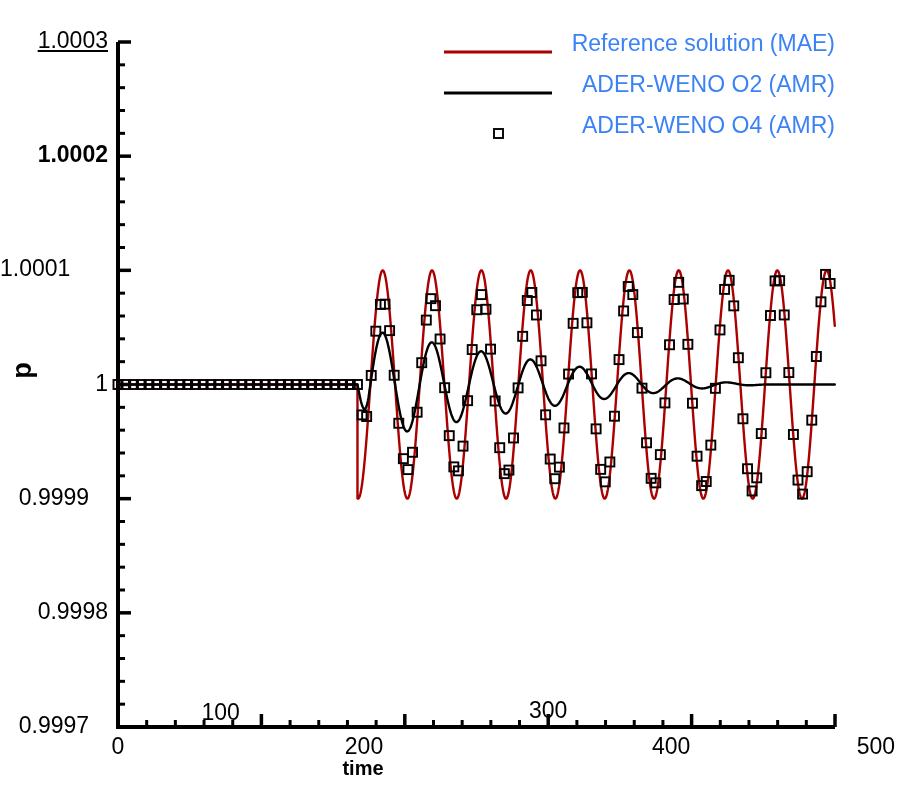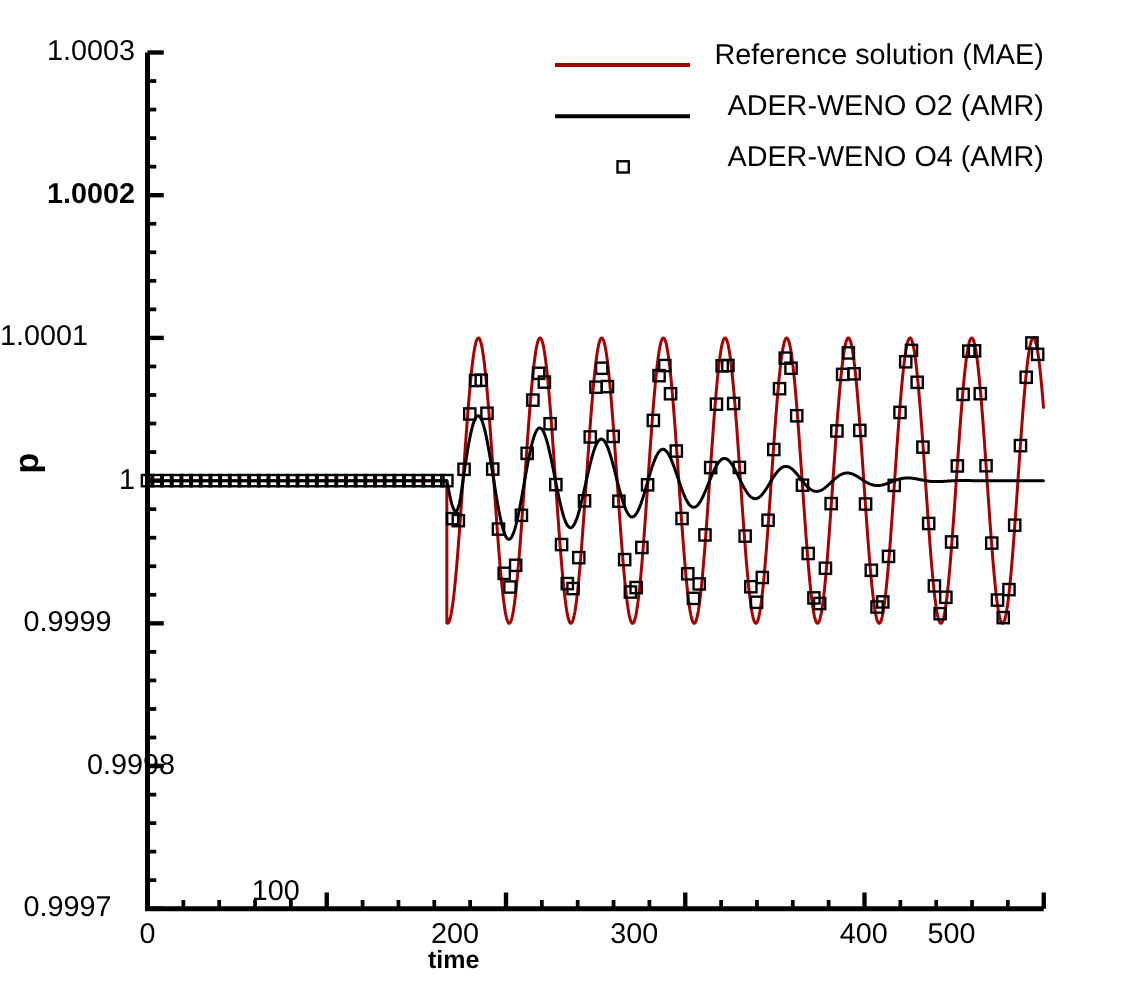--- a/index.html
+++ b/index.html
@@ -2,21 +2,21 @@
 <html><head>
 <meta charset="utf-8">
 <style>
   html,body{margin:0;padding:0;background:#ffffff;}
   body{width:903px;height:803px;overflow:hidden;font-family:"Liberation Sans",sans-serif;}
   #stage{position:relative;width:903px;height:803px;background:#fff;}
   #plot{position:absolute;left:0;top:0;}
   .axlabel{position:absolute;font-weight:bold;color:#000;}
   #xlabel{left:0;top:757px;width:726px;text-align:center;font-size:20px;letter-spacing:0px;}
   #ylabel{left:14px;top:355px;font-size:27px;transform:rotate(-90deg);transform-origin:center center;}
-  .legtext{position:absolute;font-size:23px;color:#000000;white-space:nowrap;text-align:right;}
+  .legtext{position:absolute;font-size:23px;color:#3b82f6;white-space:nowrap;text-align:right;}
   .ticktext{position:absolute;font-size:23px;color:#000;white-space:nowrap;}
 </style>
 </head>
 <body>
 
 <div id="stage">
   <svg id="plot" width="903" height="803">
       <path d="M 118 42 L 118 727 L 835 727" fill="none" stroke="#000" stroke-width="4"></path>
       <line x1="118" y1="727" x2="131" y2="727" stroke="#000" stroke-width="3.5"></line>
       <line x1="118" y1="612.8333333333334" x2="131" y2="612.8333333333334" stroke="#000" stroke-width="3.5"></line>
@@ -221,25 +221,25 @@
       <rect x="494" y="129" width="9" height="9" fill="none" stroke="#000000" stroke-width="1.9"></rect>
     </svg>
 
   <div class="axlabel" id="xlabel">time</div>
   <div class="axlabel" id="ylabel">p</div>
 
   <div class="legtext" style="left:450px;top:30px;width:385px;">Reference solution (MAE)</div>
   <div class="legtext" style="left:450px;top:71px;width:385px;">ADER-WENO O2 (AMR)</div>
   <div class="legtext" style="left:450px;top:112px;width:385px;">ADER-WENO O4 (AMR)</div>
 <div class="ticktext" style="left: 0px; width: 108px; text-align: center; top: 712px;">0.9997</div>
-    <div class="ticktext" style="left: 0px; width: 108px; text-align: right; top: 597.833px; padding-left: 32px;">0.9998</div>
+    <div class="ticktext" style="left: 0px; width: 108px; text-align: right; top: 597.833px;">0.9998</div>
     <div class="ticktext" style="left: 0px; width: 108px; text-align: center; top: 483.667px;">0.9999</div>
     <div class="ticktext" style="left: 0px; width: 108px; text-align: right; top: 369.5px;">1</div>
     <div class="ticktext" style="left: 0px; width: 108px; text-align: left; top: 255.333px;">1.0001</div>
     <div class="ticktext" style="left: 0px; width: 108px; text-align: right; top: 141.167px; font-weight: bold;">1.0002</div>
-    <div class="ticktext" style="left: 0px; width: 108px; text-align: right; top: 27px;">1.0003</div>
+    <div class="ticktext" style="left: 0px; width: 108px; text-align: right; top: 27px; text-decoration: underline;">1.0003</div>
     <div class="ticktext" style="left: 58px; width: 120px; text-align: center; top: 733px;">0</div>
     <div class="ticktext" style="left: 201.4px; width: 120px; top: 699px;">100</div>
     <div class="ticktext" style="left: 344.8px; width: 120px; text-align: left; top: 733px;">200</div>
-    <div class="ticktext" style="left: 488.2px; width: 120px; text-align: left; top: 733px;">300</div>
-    <div class="ticktext" style="left: 631px; width: 120px; text-align: center; top: 733px;">400</div>
-    <div class="ticktext" style="left: 742px; width: 120px; text-align: left; top: 733px;">500</div>
+    <div class="ticktext" style="left: 488.2px; width: 120px; text-align: center; top: 697px;">300</div>
+    <div class="ticktext" style="left: 652px; width: 120px; text-align: left; top: 733px;">400</div>
+    <div class="ticktext" style="left: 775px; width: 120px; text-align: right; top: 733px;">500</div>
   </div>
 
 </body></html>

